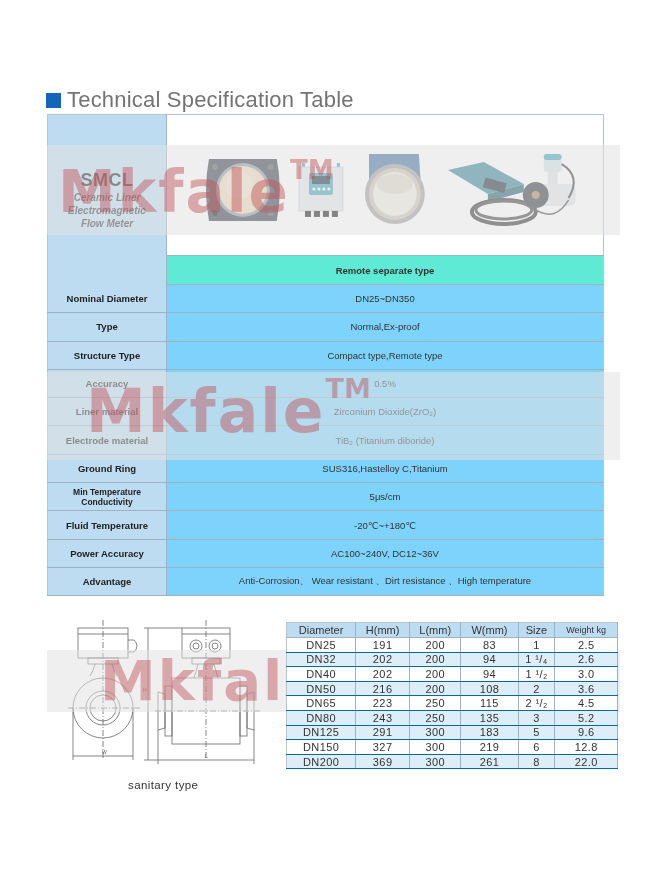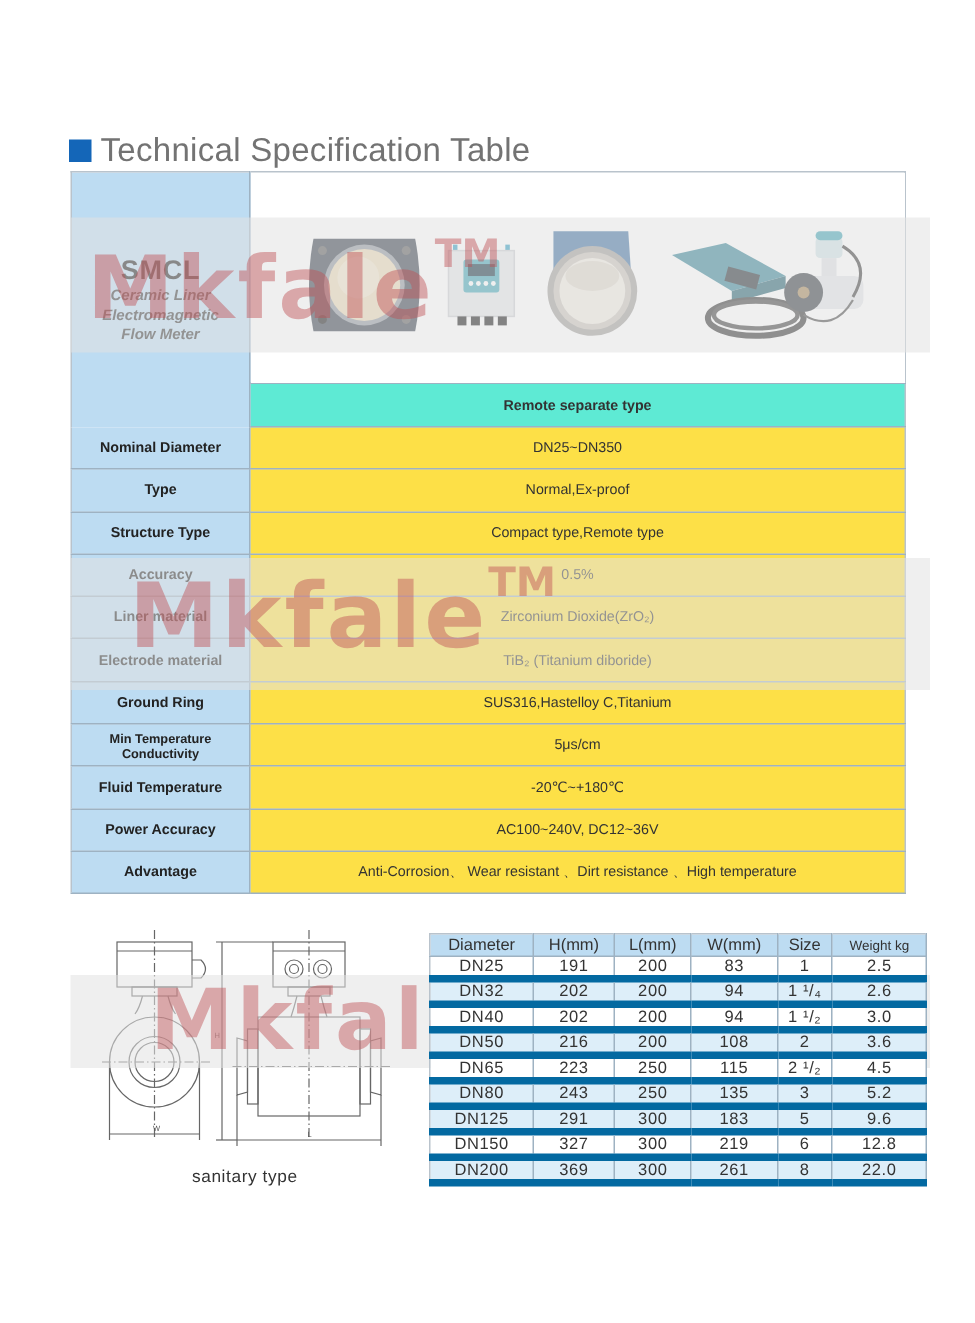--- a/index.html
+++ b/index.html
@@ -6,41 +6,41 @@
   html, body { width: 650px; height: 882px; background: #ffffff; overflow: hidden; }
   body { position: relative; font-family: "Liberation Sans", "DejaVu Sans", sans-serif; color: #222; }
 
   .section-title { position: absolute; left: 46px; top: 89px; height: 22px; display: flex; align-items: center; }
   .section-title .square { width: 15px; height: 15px; background: #1466b8; margin-right: 6px; }
   .section-title .text { font-size: 22px; color: #737373; letter-spacing: 0.2px; }
 
   .spec-table { position: absolute; left: 47px; top: 114px; width: 557px; border: 1px solid #b9c3cc; border-collapse: collapse; }
   .spec-table td { border-bottom: 1px solid #9eb2c2; font-size: 9.5px; text-align: center; vertical-align: middle; margin-left: 32px; }
   .spec-table td.label { width: 119px; background: #bddcf2; font-weight: bold; color: #222; border-right: 1px solid #9eb2c2; font-size: 9.5px; }
-  .spec-table td.value { background: #fde047; color: #333; }
+  .spec-table td.value { background: #7dd3fc; color: #333; }
   .spec-table tr.header-row td.label { border-bottom: none; }
   .spec-table tr.header-row td.images { background: #fff; height: 141px; position: relative; border-bottom: 1px solid #9eb2c2; }
   .spec-table tr.type-row td.value { background: #5eead4; font-weight: bold; height: 29px; }
   .spec-table tr.data-row td { height: 28.3px; }
 
   .product-title { text-align: center; }
   .product-title .model { font-size: 18px; font-weight: bold; color: #1b1b1b; letter-spacing: 0.5px; }
   .product-title .desc { font-size: 10px; font-weight: bold; color: #333; line-height: 13px; font-style: italic; }
 
   .img-strip { position: absolute; left: 0; right: 0; top: 30px; height: 90px; display: flex; align-items: center; justify-content: flex-start; padding-left: 36px; }
   .prod-img { margin-right: 14px; }
 
   .watermark-band { position: absolute; background: rgba(226, 226, 226, 0.55); pointer-events: none; }
   .watermark { position: absolute; font-family: "DejaVu Sans", sans-serif; font-weight: bold; color: rgba(190, 80, 85, 0.45); pointer-events: none; letter-spacing: 2px; }
   .watermark sup { font-size: 0.45em; vertical-align: top; position: relative; top: -0.1em; letter-spacing: 0; }
 
   .dim-table { position: absolute; left: 286px; top: 622px; width: 332px; border-collapse: collapse; border: 1px solid #b9c3cc; }
   .dim-table th { background: #bddcf2; font-weight: normal; font-size: 11px; color: #333; height: 15px; border-right: 1px solid #9eb2c2; border-bottom: 1px solid #9eb2c2; padding: 0 2px; }
   .dim-table th.weight { font-size: 9px; }
-  .dim-table td { font-size: 11px; text-align: center; height: 14.6px; border-right: 1px solid #9eb2c2; border-bottom: 5px solid #0369a1; color: #333; letter-spacing: 0.4px; }
+  .dim-table td { font-size: 11px; text-align: center; height: 14.6px; border-right: 1px solid #9eb2c2; border-bottom: 1px solid #0369a1; color: #333; letter-spacing: 0.4px; }
   .dim-table tr.odd td { background: #ffffff; }
   .dim-table tr.even td { background: #ddeef9; }
 
   .drawing { position: absolute; left: 60px; top: 620px; width: 210px; height: 160px; }
   .caption { position: absolute; left: 128px; top: 779px; font-size: 11.5px; color: #333; letter-spacing: 0.4px; }
 </style>
 </head>
 <body>
 
 <div class="section-title">

